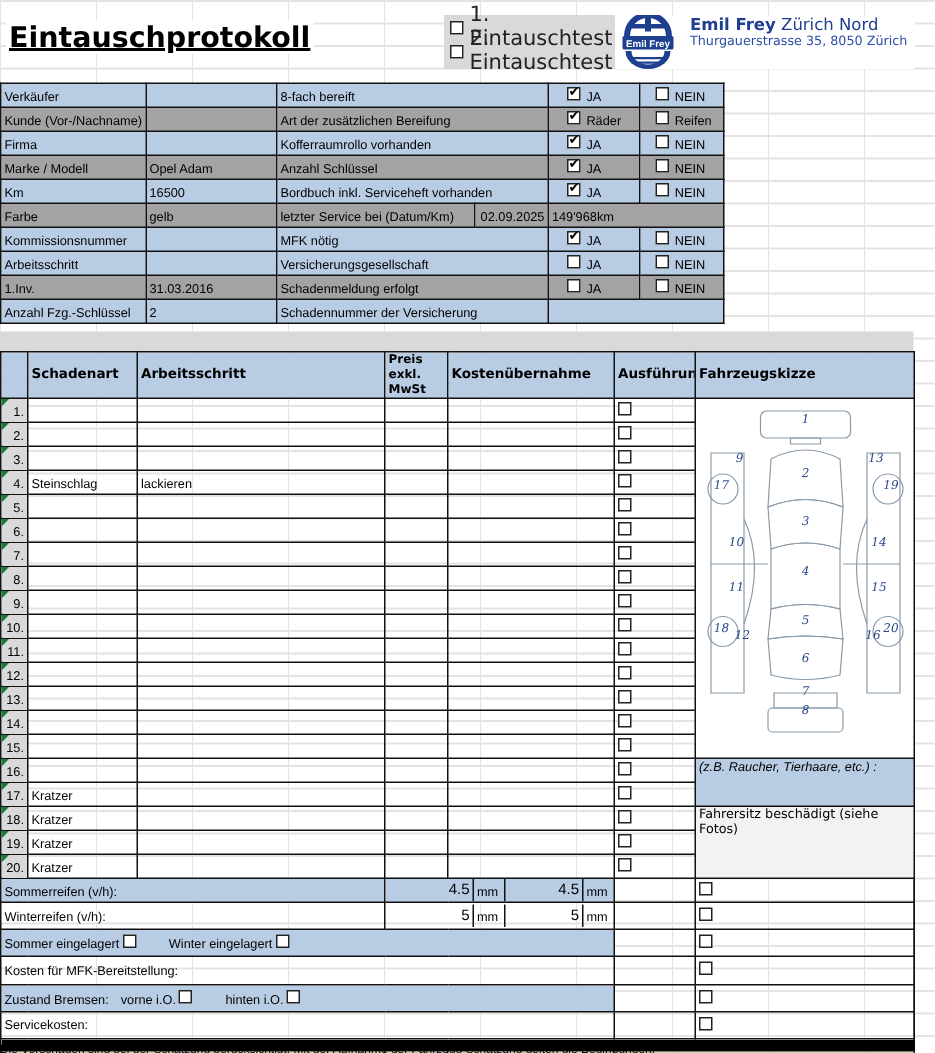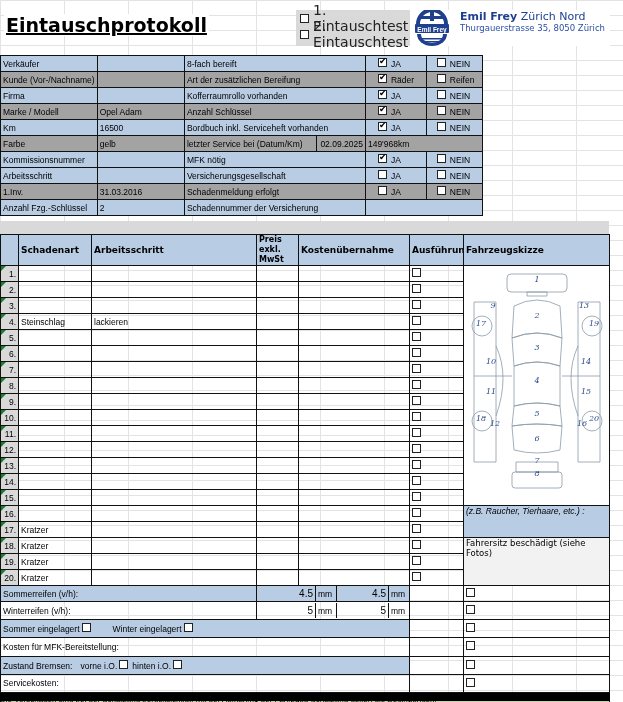--- a/index.html
+++ b/index.html
@@ -425,21 +425,21 @@
         <td colspan="5" class="blue"><span>Sommer eingelagert</span><span class="cb" style="margin-left:2px"></span><span style="margin-left:18px">Winter eingelagert</span><span class="cb" style="margin-left:2px"></span></td>
         <td></td>
         <td class="center"><span class="cb" style="margin:0"></span></td>
       </tr>
       <tr>
         <td colspan="5">Kosten für MFK-Bereitstellung:</td>
         <td></td>
         <td class="center"><span class="cb" style="margin:0"></span></td>
       </tr>
       <tr>
-        <td colspan="5" class="blue"><span>Zustand Bremsen:</span><span style="margin-left:8px">vorne i.O.</span><span class="cb" style="margin-left:2px"></span><span style="">hinten i.O.</span><span class="cb" style="margin-left:2px"></span></td>
+        <td colspan="5" class="blue"><span>Zustand Bremsen:</span><span style="margin-left:8px">vorne i.O.</span><span class="cb" style="margin-left:2px"></span><span style="margin-left:18px">hinten i.O.</span><span class="cb" style="margin-left:2px"></span></td>
         <td></td>
         <td class="center"><span class="cb" style="margin:0"></span></td>
       </tr>
       <tr>
         <td colspan="5">Servicekosten:</td>
         <td></td>
         <td class="center"><span class="cb" style="margin:0"></span></td>
       </tr>
       <tr class="blackbar">
         <td colspan="7"></td>

